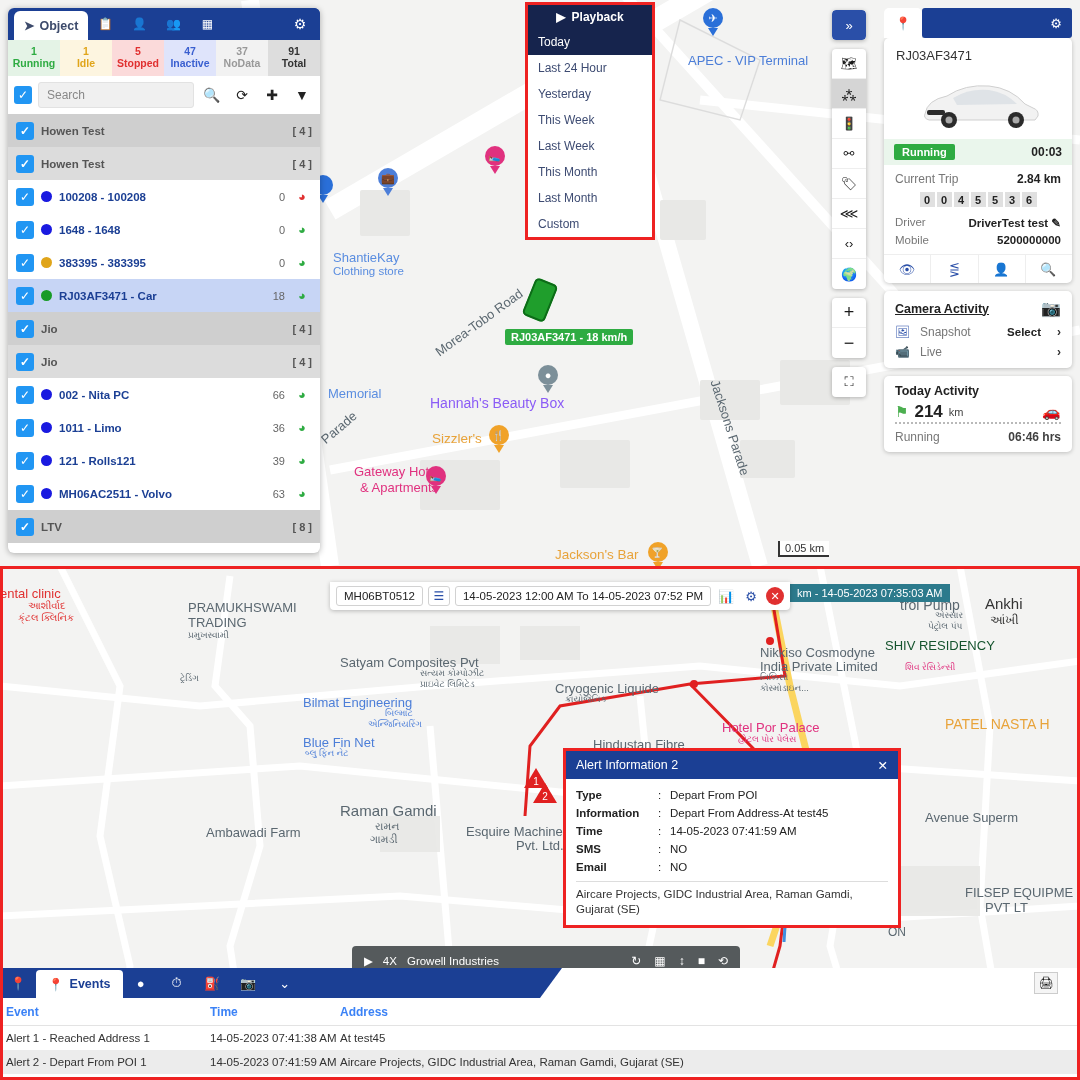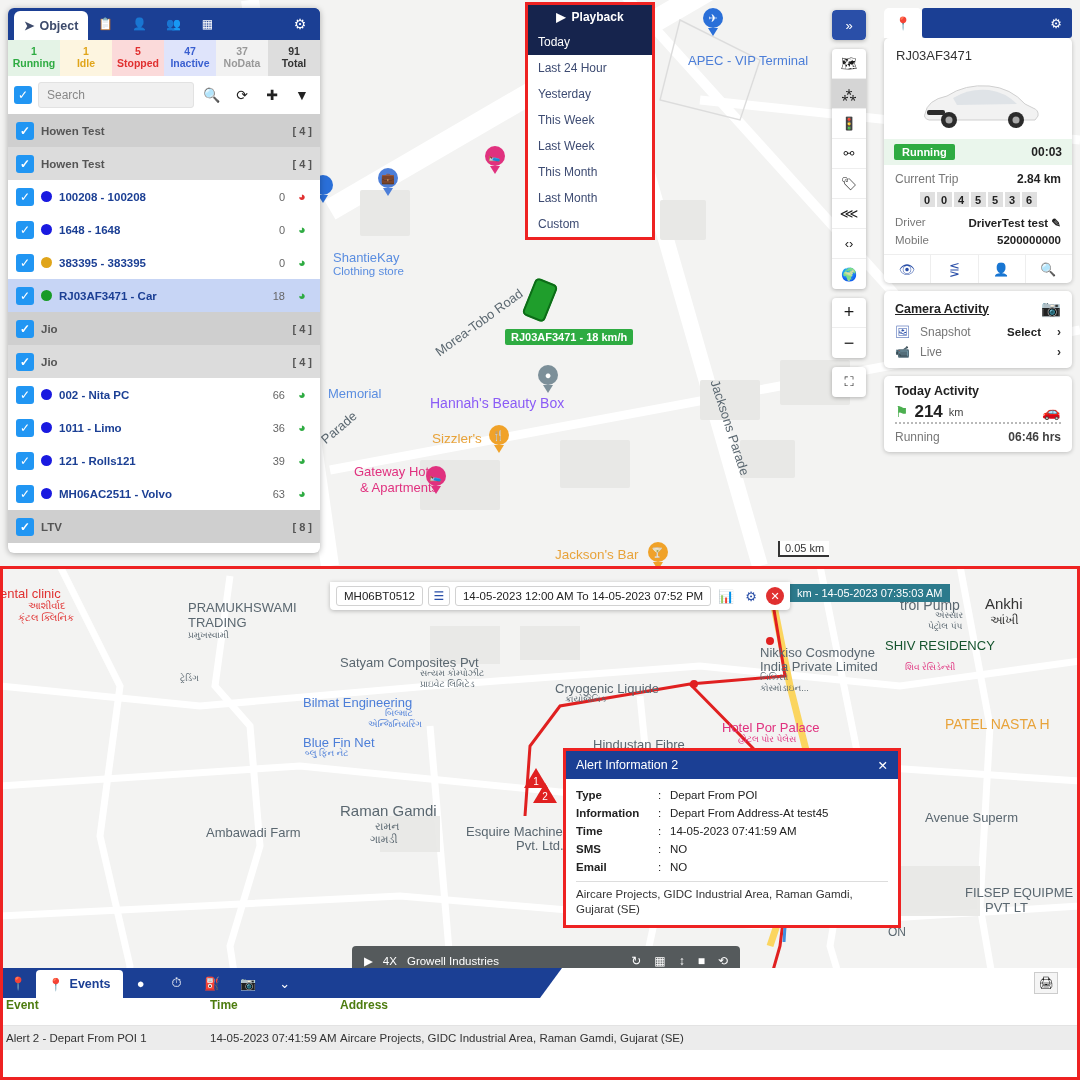--- a/index.html
+++ b/index.html
@@ -133,21 +133,21 @@
   
   #pb-bar { position:absolute; left:352px; top:946px; width:388px; height:30px; background:#555a5c; border-radius:4px; display:flex; align-items:center; padding:0 12px; gap:10px; color:#fff; font-size:11.5px; z-index:50; }
   #pb-bar .rt { margin-left:auto; display:flex; gap:13px; font-size:12px; }
 
   
   #events-panel { position:absolute; left:0; top:968px; width:1080px; height:112px; background:#fff; z-index:58; }
   .ev-tabs { height:30px; background:#1b3f94; display:flex; align-items:stretch; width:540px; position:relative; }
   .ev-tabs:after { content:""; position:absolute; right:-22px; top:0; border-top:30px solid #1b3f94; border-right:22px solid transparent; }
   .ev-tab-i { width:36px; display:flex; align-items:center; justify-content:center; color:#fff; font-size:13px; }
   .ev-tab-a { background:#fff; color:#1b3f94; display:flex; align-items:center; gap:6px; padding:0 12px; font-size:12.5px; font-weight:600; margin:2px 0 0; border-radius:4px 4px 0 0; }
-  .ev-header { display:flex; height:28px; align-items:flex-start; border-bottom:1px solid #e3e3e3; font-size:12px; font-weight:700; color:#4d7c0f; }
+  .ev-header { display:flex; height:28px; align-items:center; border-bottom:1px solid #e3e3e3; font-size:12px; font-weight:700; color:#3b82f6; }
   .ev-row { display:flex; height:24px; align-items:center; font-size:11.5px; color:#333; }
   .ev-row.zebra { background:#ececec; }
   .c1 { width:210px; padding-left:6px; }
   .c2 { width:130px; }
   .c3 { flex:1; }
   .print-btn { position:absolute; right:22px; top:4px; width:24px; height:22px; border:1px solid #ccc; background:#f5f5f5; display:flex; align-items:center; justify-content:center; font-size:12px; }
 </style>
 </head>
 <body>
 
@@ -667,20 +667,25 @@
     <div class="ev-tab-i">📷</div>
     <div class="ev-tab-i">⌄</div>
   </div>
   <div class="print-btn">🖨</div>
   <div class="ev-header">
     <div class="c1">Event</div>
     <div class="c2">Time</div>
     <div class="c3">Address</div>
   </div>
   <div id="ev-rows">
+      <div class="ev-row">
+        <div class="c1">Alert 1 - Reached Address 1</div>
+        <div class="c2">14-05-2023 07:41:38 AM</div>
+        <div class="c3">At test45</div>
+      </div>
       <div class="ev-row zebra">
         <div class="c1">Alert 2 - Depart From POI 1</div>
         <div class="c2">14-05-2023 07:41:59 AM</div>
         <div class="c3">Aircare Projects, GIDC Industrial Area, Raman Gamdi, Gujarat (SE)</div>
       </div>
       <div class="ev-row">
         <div class="c1"></div>
         <div class="c2"></div>
       </div>
     </div>

